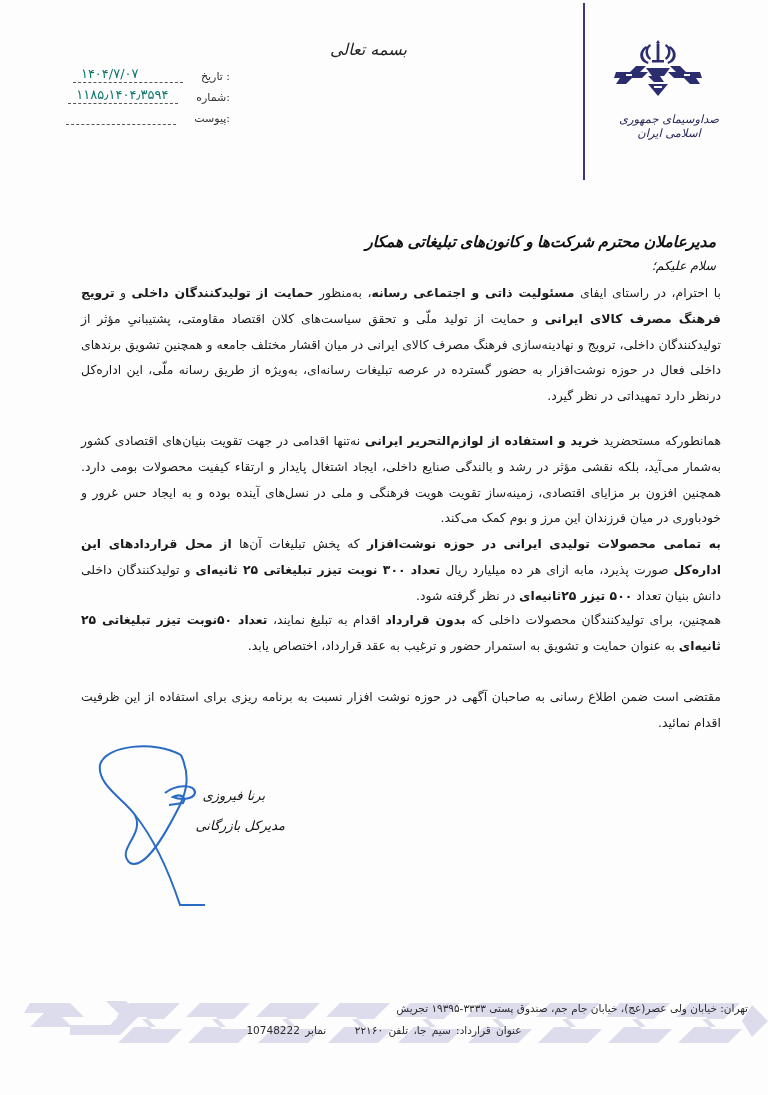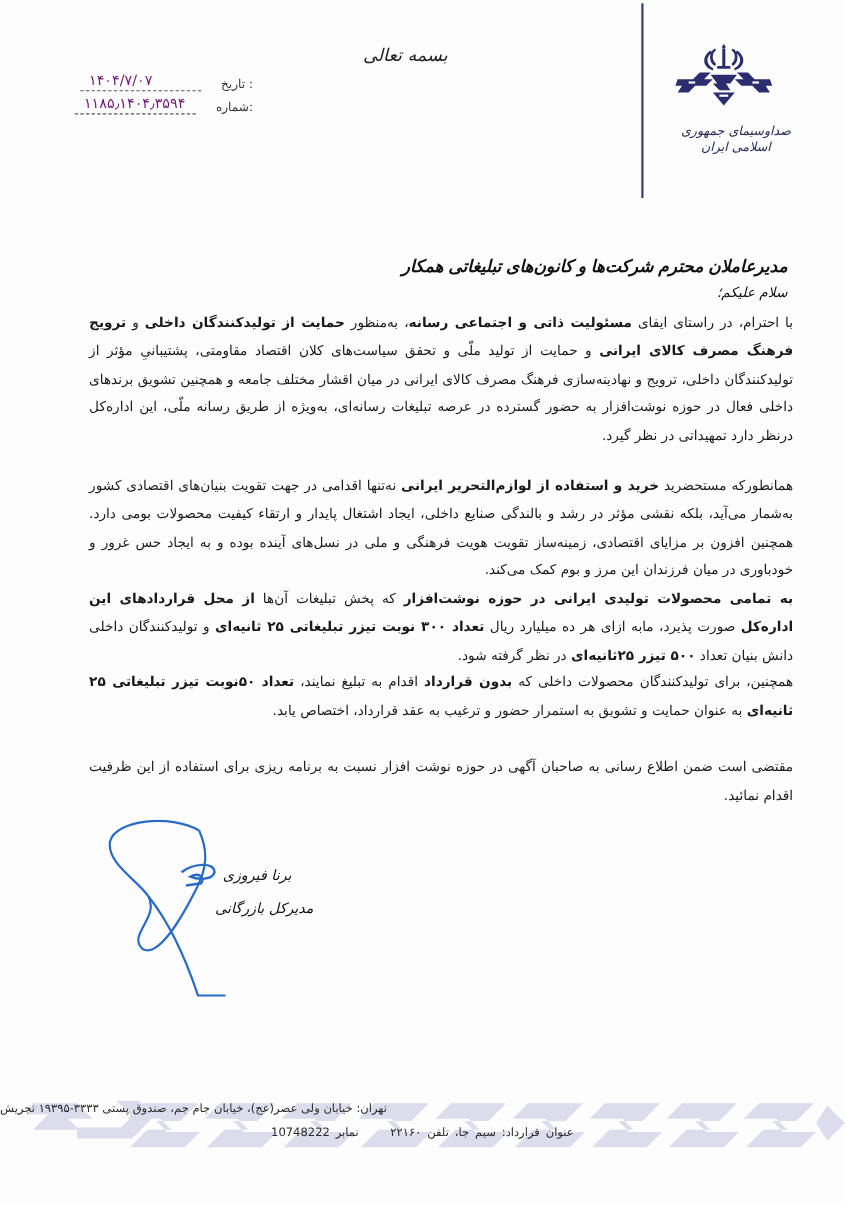--- a/index.html
+++ b/index.html
@@ -12,39 +12,39 @@
     .abs { position: absolute; }
     
     .vline { left: 583px; top: 3px; width: 2px; height: 177px; background: #3d3a78; }
     .logo { left: 612px; top: 38px; width: 92px; height: 62px; }
     .org-name { left: 604px; top: 112px; width: 130px; text-align: center; font-family: "DejaVu Serif", serif; font-style: italic; font-size: 11.5px; color: #2a2a5a; direction: rtl; }
     .besm { left: 330px; top: 40px; font-family: "DejaVu Serif", serif; font-style: italic; font-size: 16px; color: #222; direction: rtl; }
     .meta { left: 30px; top: 62px; width: 200px; font-size: 11px; color: #333; direction: rtl; }
     .meta-row { position: relative; height: 21px; display: flex; align-items: flex-end; justify-content: flex-start; }
     .meta-label { white-space: nowrap; margin-left: 18px; }
     .meta-line { width: 110px; border-bottom: 1px dashed #555; height: 12px; position: relative; }
-    .meta-value { position: absolute; bottom: 1px; left: 8px; color: #701a75; font-family: "DejaVu Sans", sans-serif; font-size: 13px; letter-spacing: 0.5px; direction: ltr; white-space: nowrap; }
+    .meta-value { position: absolute; bottom: 1px; left: 8px; color: #0f766e; font-family: "DejaVu Sans", sans-serif; font-size: 13px; letter-spacing: 0.5px; direction: ltr; white-space: nowrap; }
     
     .addressee { right: 52px; top: 196px; font-family: Liberation Sans, sans-serif; font-style: italic; font-weight: bold; font-size: 15.5px; color: #111; direction: rtl; margin-top: 37px; }
     .greeting { right: 52px; top: 258px; font-family: "DejaVu Serif", serif; font-style: italic; font-size: 12.5px; color: #111; direction: rtl; }
     
     .body-text { right: 47px; width: 640px; font-size: 12.4px; line-height: 25.8px; text-align: justify; text-align-last: right; direction: rtl; color: #1a1a1a; }
     .body-text b { font-weight: bold; }
     .p1 { top: 280px; }
     .p2 { top: 428px; }
     .p3 { top: 531px; }
     .p4 { top: 607px; margin-left: 27px; }
     .p5 { top: 684px; }
     
     .sig-svg { left: 95px; top: 745px; width: 185px; height: 175px; }
     .sig-name { left: 175px; top: 788px; width: 90px; text-align: right; font-family: "DejaVu Serif", serif; font-style: italic; font-size: 13px; color: #111; direction: rtl; }
     .sig-title { left: 170px; top: 818px; width: 95px; text-align: right; font-family: "DejaVu Serif", serif; font-style: italic; font-size: 13px; color: #111; direction: rtl; padding-left: 20px; }
     
     .footer-band { left: 0; top: 995px; width: 768px; height: 55px; }
-    .footer-line1 { left: 0; width: 748px; top: 1002px; text-align: left; font-size: 10.5px; color: #2a2a2a; direction: rtl; }
+    .footer-line1 { left: 0; width: 748px; top: 1002px; text-align: right; font-size: 10.5px; color: #2a2a2a; direction: rtl; }
     .footer-line2 { left: 0; width: 768px; top: 1024px; text-align: center; font-size: 10.5px; color: #2a2a2a; direction: rtl; word-spacing: 2px; }
     .footer-line2 .gap { display: inline-block; width: 18px; }
   </style>
 </head>
 <body>
 
 <div class="abs vline"></div>
 
 <svg class="abs logo" viewBox="0 0 92 62">
 
@@ -80,20 +80,26 @@
     <span class="meta-line">
       <span class="meta-value">۱۴۰۴/۷/۰۷</span>
     </span>
   </div>
   <div class="meta-row">
     <span class="meta-label">:شماره</span>
     <span class="meta-line">
       <span class="meta-value">۱۱۸۵٫۱۴۰۴٫۳۵۹۴</span>
     </span>
   </div>
+  <div class="meta-row">
+    <span class="meta-label">:پیوست</span>
+    <span class="meta-line">
+      <span class="meta-value"></span>
+    </span>
+  </div>
 </div>
 
 <div class="abs addressee">مدیرعاملان محترم شرکت‌ها و کانون‌های تبلیغاتی همکار</div>
 <div class="abs greeting">سلام علیکم؛</div>
 
 <div class="abs body-text p1"><span>با احترام، در راستای ایفای </span><b>مسئولیت ذاتی و اجتماعی رسانه</b><span>، به‌منظور </span><b>حمایت از تولیدکنندگان داخلی</b><span> و </span><b>ترویج فرهنگ مصرف کالای ایرانی</b><span> و حمایت از تولید ملّی و تحقق سیاست‌های کلان اقتصاد مقاومتی، پشتیبانیِ مؤثر از تولیدکنندگان داخلی، ترویج و نهادینه‌سازی فرهنگ مصرف کالای ایرانی در میان اقشار مختلف جامعه و همچنین تشویق برندهای داخلی فعال در حوزه نوشت‌افزار به حضور گسترده در عرصه تبلیغات رسانه‌ای، به‌ویژه از طریق رسانه ملّی، این اداره‌کل درنظر دارد تمهیداتی در نظر گیرد.</span></div>
 <div class="abs body-text p2"><span>همانطورکه مستحضرید </span><b>خرید و استفاده از لوازم‌التحریر ایرانی</b><span> نه‌تنها اقدامی در جهت تقویت بنیان‌های اقتصادی کشور به‌شمار می‌آید، بلکه نقشی مؤثر در رشد و بالندگی صنایع داخلی، ایجاد اشتغال پایدار و ارتقاء کیفیت محصولات بومی دارد. همچنین افزون بر مزایای اقتصادی، زمینه‌ساز تقویت هویت فرهنگی و ملی در نسل‌های آینده بوده و به ایجاد حس غرور و خودباوری در میان فرزندان این مرز و بوم کمک می‌کند.</span></div>
 <div class="abs body-text p3"><b>به تمامی محصولات تولیدی ایرانی در حوزه نوشت‌افزار</b><span> که پخش تبلیغات آن‌ها </span><b>از محل قراردادهای این اداره‌کل</b><span> صورت پذیرد، مابه ازای هر ده میلیارد ریال </span><b>تعداد ۳۰۰ نوبت تیزر تبلیغاتی ۲۵ ثانیه‌ای</b><span>  و تولیدکنندگان داخلی دانش بنیان تعداد </span><b>۵۰۰ تیزر ۲۵ثانیه‌ای</b><span> در نظر گرفته شود.</span></div>
 <div class="abs body-text p4"><span>همچنین، برای تولیدکنندگان محصولات داخلی که </span><b>بدون قرارداد</b><span> اقدام به تبلیغ نمایند، </span><b>تعداد ۵۰نوبت تیزر تبلیغاتی ۲۵ ثانیه‌ای</b><span> به عنوان حمایت و تشویق به استمرار حضور و ترغیب به عقد قرارداد، اختصاص یابد.</span></div>
 <div class="abs body-text p5"><span>مقتضی است ضمن اطلاع رسانی به صاحبان آگهی در حوزه نوشت افزار نسبت به برنامه ریزی برای استفاده از این ظرفیت اقدام نمائید.</span></div>

